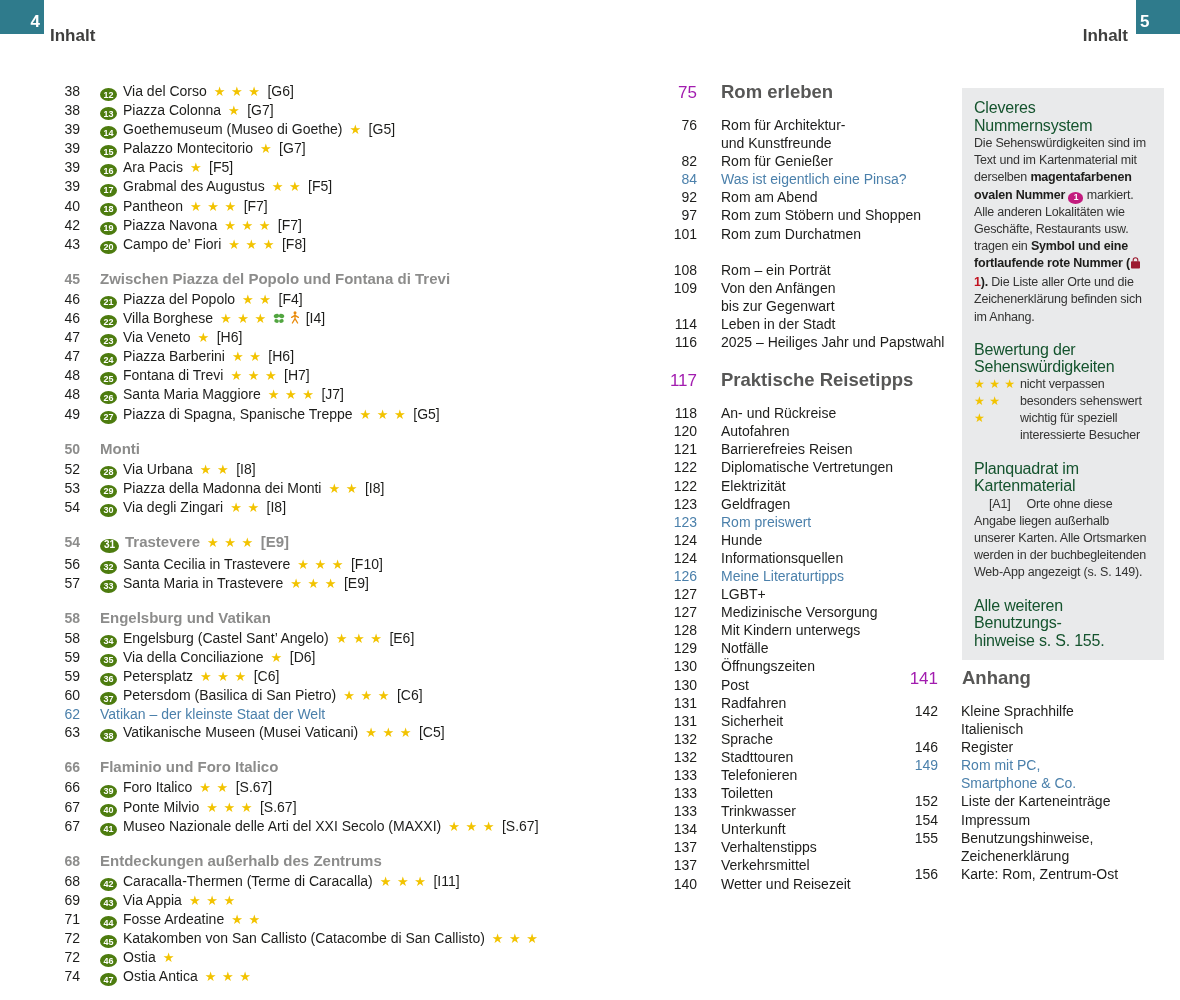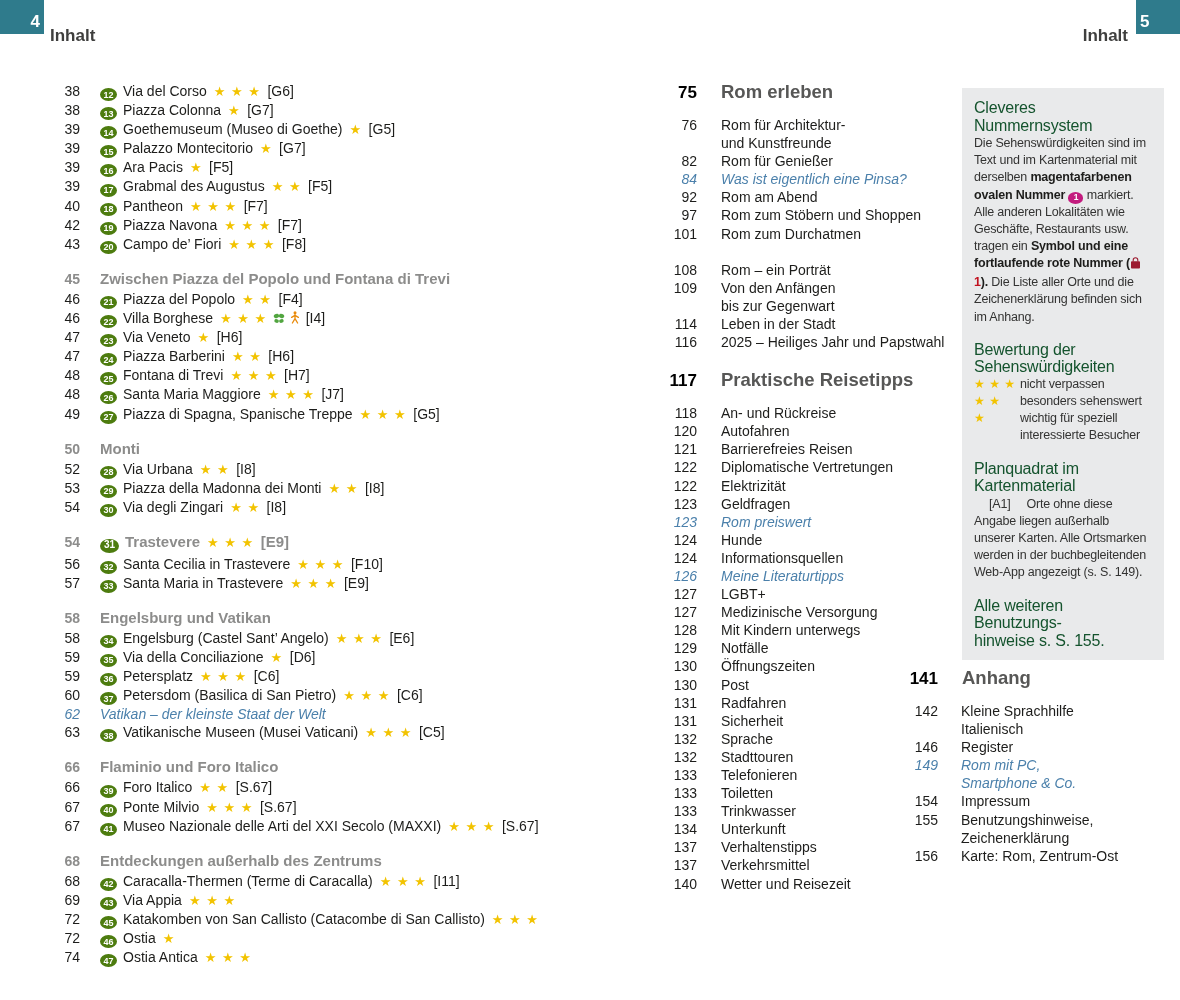--- a/index.html
+++ b/index.html
@@ -24,31 +24,31 @@
   .content{margin-left:20px;}
   .group + .group{margin-top:16px;}
   .header-row{font-weight:bold;color:#8c8c8b;font-size:15px;margin-bottom:2px;}
   .header-row .pg{font-size:14px;}
   .oval{display:inline-flex;justify-content:center;align-items:center;min-width:17px;height:13px;
     border-radius:9px / 7px;background:#4d7c0f;color:#fff;font-size:9px;font-weight:bold;
     vertical-align:-1.5px;padding:0 1px;box-sizing:border-box;margin-right:6px;}
   .oval-lg{min-width:19px;height:14px;font-size:10px;border-radius:10px/7.5px;}
   .stars{color:#f2c300;margin-left:7px;letter-spacing:1.5px;font-size:13px;}
   .coord{margin-left:6px;}
-  .crossref .pg,.crossref .title{color:#4b80ab;font-style:italic;}
+  .crossref .pg,.crossref .title{color:#4b80ab;}
   .inline-icon{margin-left:5px;vertical-align:-1px;display:inline-block;}
 
   .col-left{position:absolute;left:55px;top:82px;width:560px;}
 
   
   .col-mid{position:absolute;left:655px;top:81px;width:312px;}
   .col-anhang{position:absolute;left:880px;top:667px;width:300px;}
   .msection + .msection{margin-top:18px;}
   .msec-header{display:flex;align-items:baseline;margin-bottom:13px;white-space:nowrap;}
-  .msec-header .mpg{text-align:right;font-weight:bold;color:#000000;font-size:17px;flex:none;}
+  .msec-header .mpg{text-align:right;font-weight:normal;color:#a21caf;font-size:17px;flex:none;}
   .msec-header .mtitle{margin-left:24px;font-weight:bold;color:#575756;font-size:18.5px;}
   .mrow{display:flex;align-items:baseline;line-height:18.1px;font-size:14px;white-space:nowrap;}
   .mrow .mpg{text-align:right;flex:none;}
   .mrow .mtext{margin-left:24px;}
   .col-mid .mpg{width:42px;}
   .col-anhang .mpg{width:58px;}
   .col-anhang .mtext{margin-left:23px;}
 
   
   .info-box{position:absolute;left:962px;top:88px;width:202px;min-height:516px;background:#e9eaeb;
@@ -248,20 +248,24 @@
       </div>
       <div class="srow">
         <span class="pg">68</span>
         <span class="content"><span class="oval">42</span><span class="title">Caracalla-Thermen (Terme di Caracalla)</span><span class="stars">★ ★ ★</span><span class="coord">[I11]</span></span>
       </div>
       <div class="srow">
         <span class="pg">69</span>
         <span class="content"><span class="oval">43</span><span class="title">Via Appia</span><span class="stars">★ ★ ★</span></span>
       </div>
       <div class="srow">
+        <span class="pg">71</span>
+        <span class="content"><span class="oval">44</span><span class="title">Fosse Ardeatine</span><span class="stars">★ ★</span></span>
+      </div>
+      <div class="srow">
         <span class="pg">72</span>
         <span class="content"><span class="oval">45</span><span class="title">Katakomben von San Callisto (Catacombe di San Callisto)</span><span class="stars">★ ★ ★</span></span>
       </div>
       <div class="srow">
         <span class="pg">72</span>
         <span class="content"><span class="oval">46</span><span class="title">Ostia</span><span class="stars">★</span></span>
       </div>
       <div class="srow">
         <span class="pg">74</span>
         <span class="content"><span class="oval">47</span><span class="title">Ostia Antica</span><span class="stars">★ ★ ★</span></span>
@@ -458,20 +462,24 @@
         <span class="mpg pg">146</span>
         <span class="mtext title">Register</span>
       </div>
       <div class="mrow crossref">
         <span class="mpg pg">149</span>
         <span class="mtext title">Rom mit PC,</span>
       </div>
       <div class="mrow crossref">
         <span class="mpg pg"></span>
         <span class="mtext title">Smartphone &amp; Co.</span>
+      </div>
+      <div class="mrow">
+        <span class="mpg pg">152</span>
+        <span class="mtext title">Liste der Karteneinträge</span>
       </div>
       <div class="mrow">
         <span class="mpg pg">154</span>
         <span class="mtext title">Impressum</span>
       </div>
       <div class="mrow">
         <span class="mpg pg">155</span>
         <span class="mtext title">Benutzungshinweise,</span>
       </div>
       <div class="mrow">

